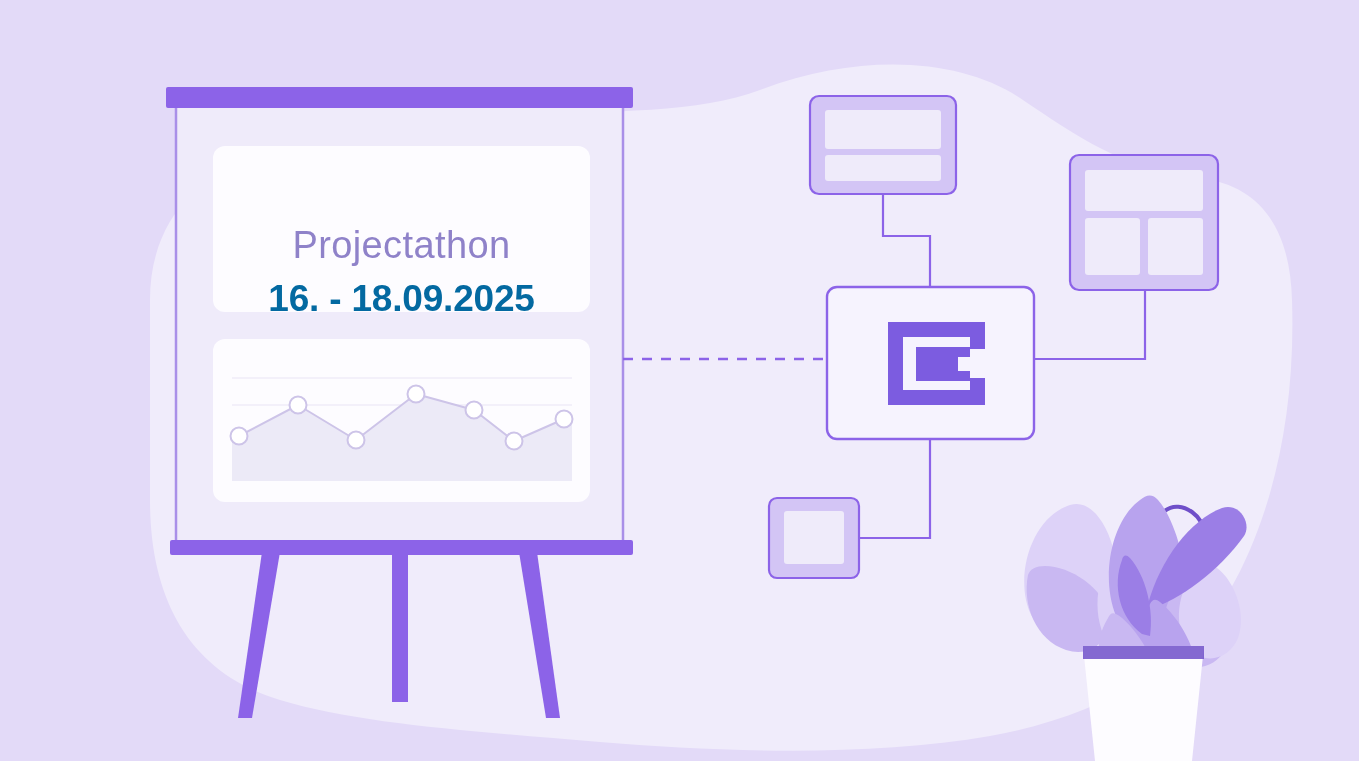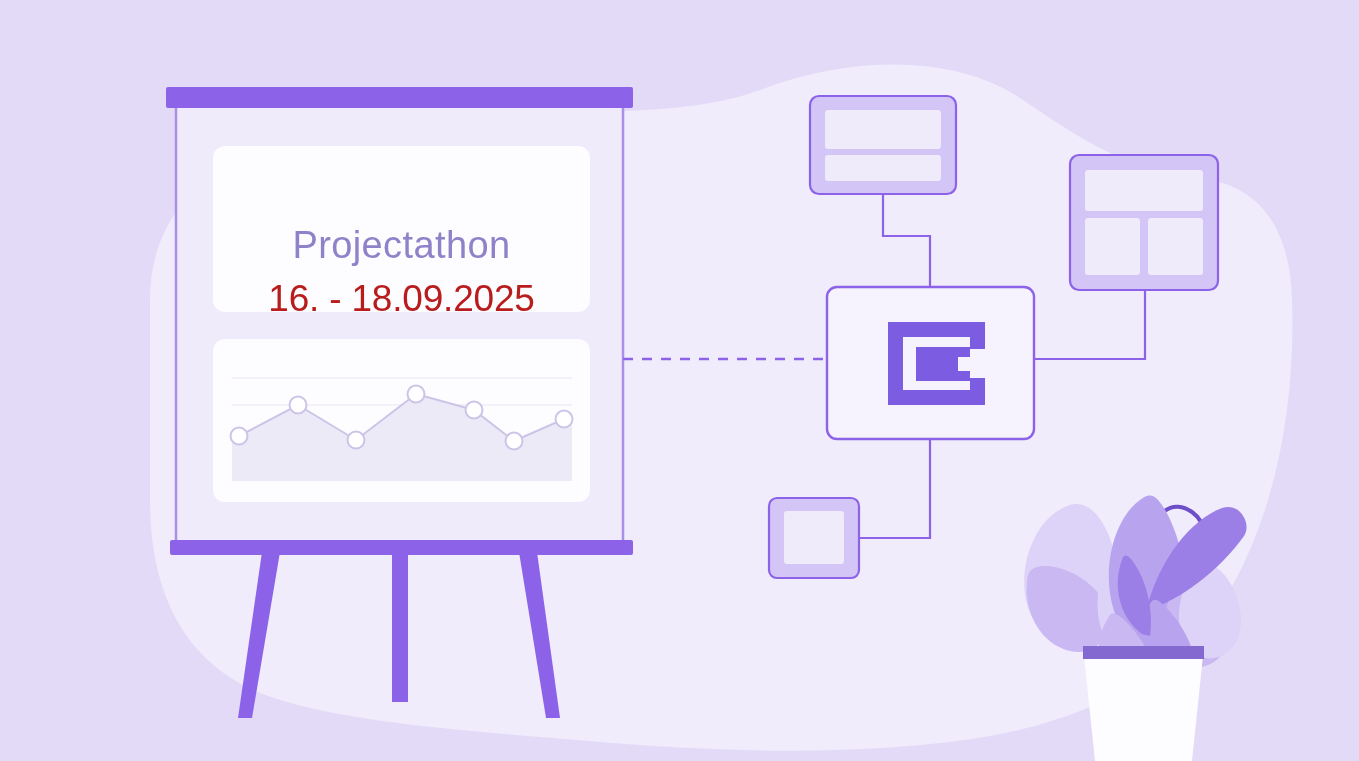--- a/index.html
+++ b/index.html
@@ -20,22 +20,22 @@
     pointer-events:none;
     margin-top:42px;
   }
   .title-line{
     font-family:"Liberation Sans", sans-serif;
     font-size:38px;font-weight:300;letter-spacing:.4px;
     color:#8f82c9;line-height:1;margin-bottom:16px;
   }
   .date-line{
     font-family:"Liberation Sans", sans-serif;
-    font-size:37px;font-weight:400;letter-spacing:-.2px;
-    color:#b91c1c;line-height:1;
+    font-size:37px;font-weight:700;letter-spacing:-.2px;
+    color:#0369a1;line-height:1;
   }
 </style>
 </head>
 <body>
 
 <div id="stage">
 <svg viewBox="0 0 1359 761" xmlns="http://www.w3.org/2000/svg">
 
   <rect x="0" y="0" width="1359" height="761" fill="#e3daf8"></rect>
 

